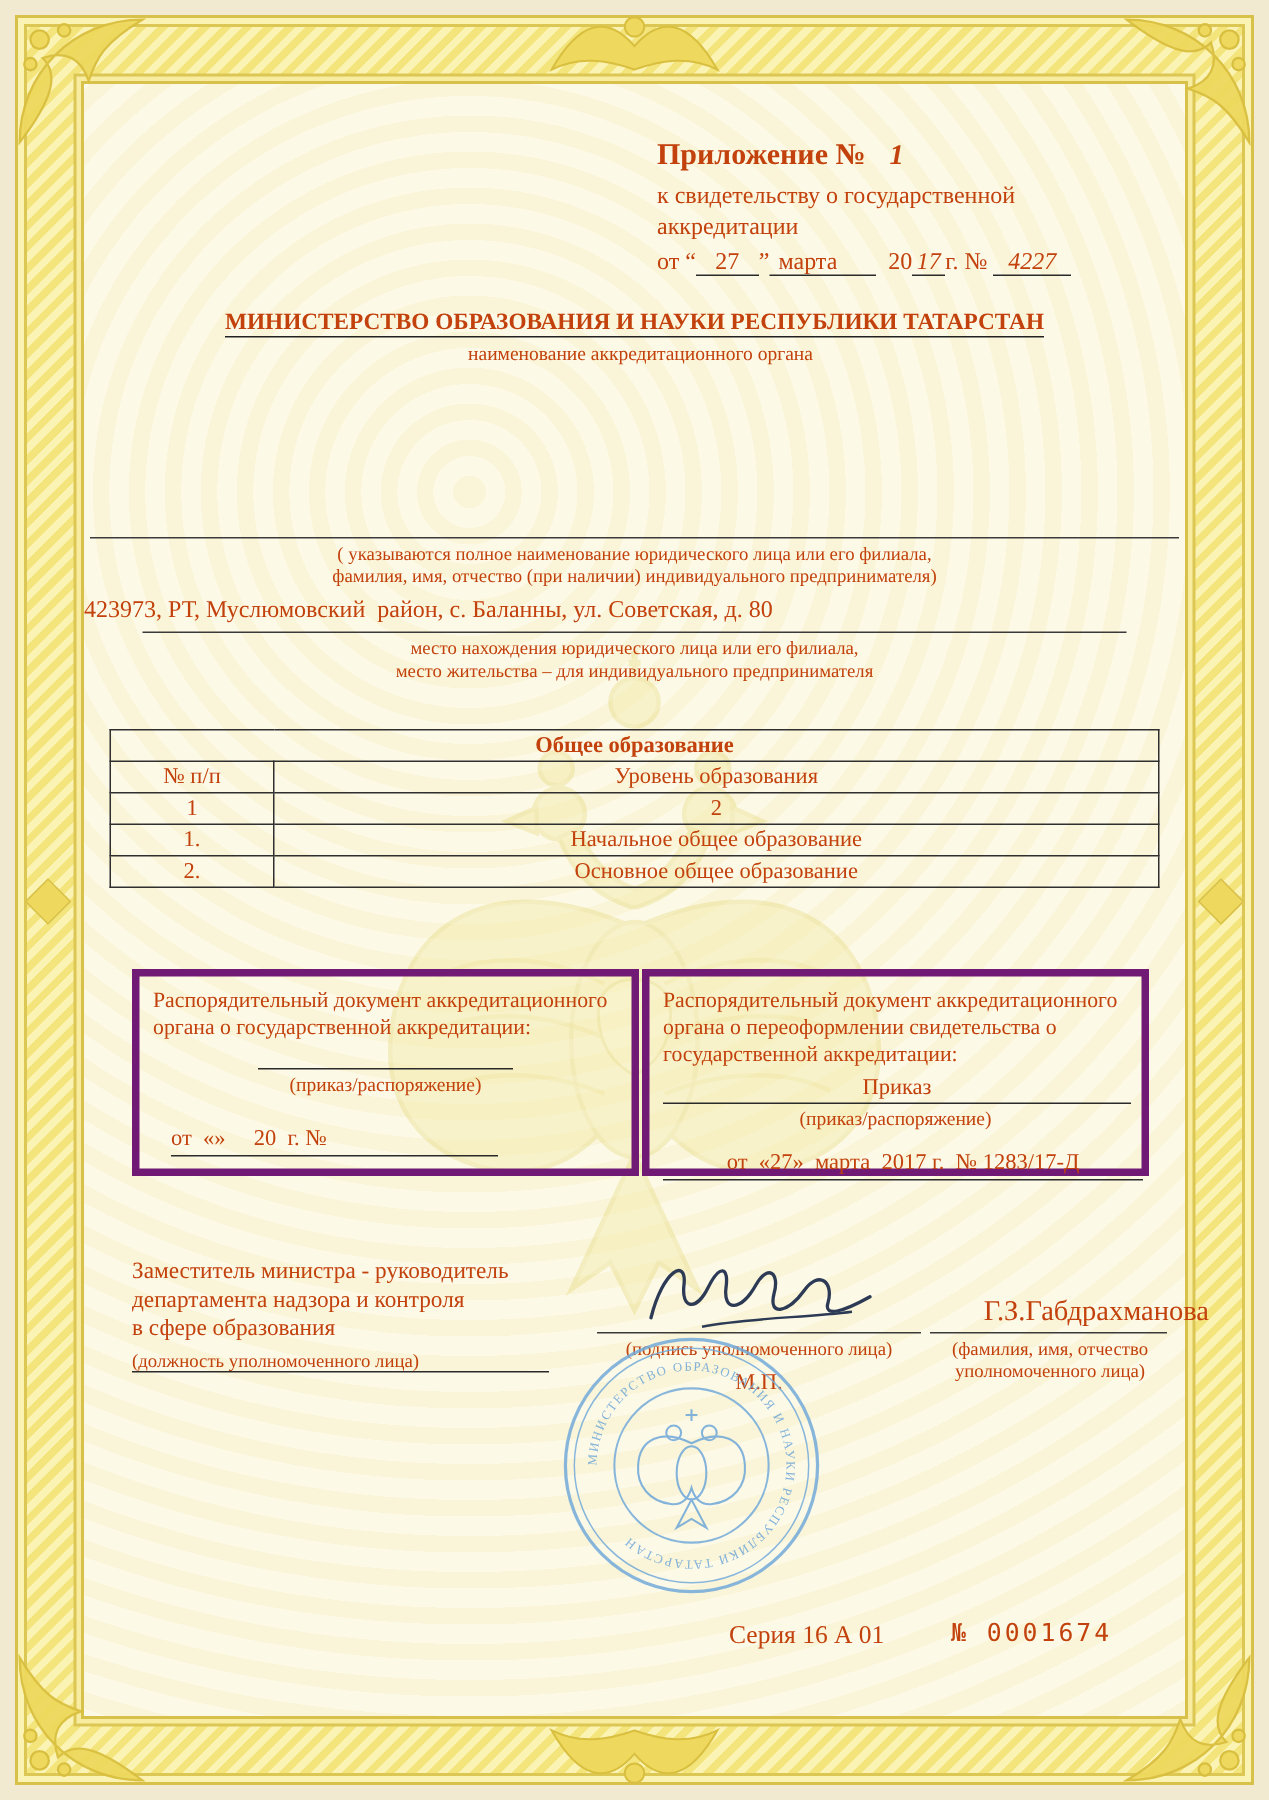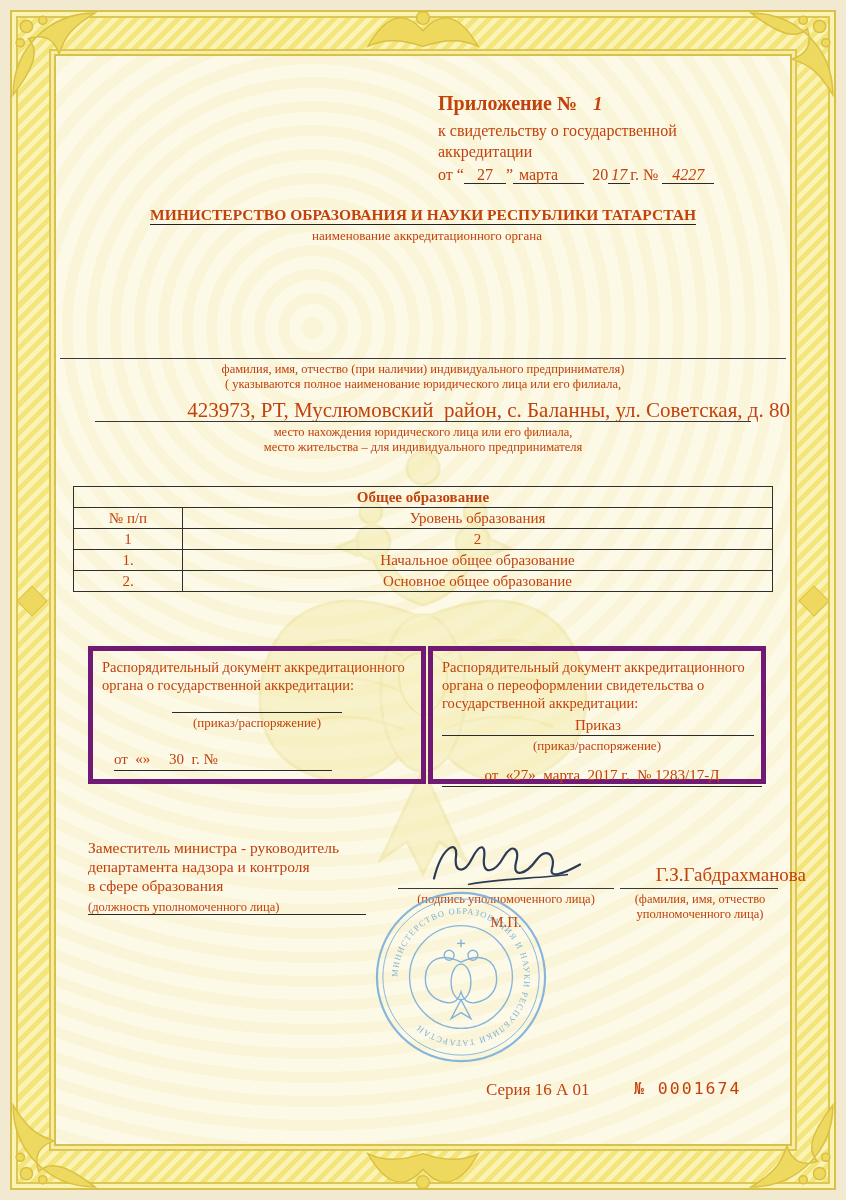--- a/index.html
+++ b/index.html
@@ -35,21 +35,21 @@
   .cert-sub{left:438px;top:120px;font-size:16px;line-height:21px;}
   .from-line{left:438px;top:166px;font-size:16px;}
   .ul-day{padding:0 13px;text-align:right;} .ul-month{padding:0 26px 0 6px;} .ul-year{padding:0 3px;} .ul-num{padding:0 10px;}
 
   .ministry{left:56px;top:206px;width:734px;font-size:15.5px;font-weight:bold;text-align:center;}
   .ministry span{border-bottom:1px solid #222;padding-bottom:1px;}
   .min-cap{left:60px;top:228px;width:734px;font-size:13px;text-align:center;}
 
   .org{left:53px;top:276px;width:740px;font-size:17px;line-height:27px;font-weight:bold;text-align:center;}
   .org-cap{left:56px;top:362px;width:734px;text-align:center;}
-  .addr{left:56px;top:398px;width:734px;font-size:21px;text-align:right;}
+  .addr{left:56px;top:398px;width:734px;font-size:16px;text-align:left;}
   .addr-cap{left:56px;top:425px;width:734px;text-align:center;}
 
   table.edu{position:absolute;left:73px;top:486px;width:700px;border-collapse:collapse;font-size:15px;background:transparent;}
   table.edu td{border:1px solid #2f2f2f;text-align:center;padding:1px 4px;height:18px;}
   td.c1{width:100px;}
 
   .order-box{position:absolute;top:646px;width:338px;height:138px;border:5px solid #701a75;
              box-sizing:border-box;padding:7px 9px;font-size:14.5px;line-height:18px;background:transparent;}
   .ob-left{left:88px;} .ob-right{left:428px;}
   .mini-line{width:170px;border-bottom:1px solid #2a2a2a;height:14px;margin:4px auto 0;}
@@ -167,22 +167,22 @@
     <span>от “</span><span class="ul ul-day">27</span><span>”</span><span class="ul ul-month">марта</span>&nbsp;&nbsp;<span>20</span><span class="ul ul-year hand">17</span><span>г. №</span>&nbsp;<span class="ul ul-num hand">4227</span>
   </div>
 
   <div class="abs ministry">
     <span>МИНИСТЕРСТВО ОБРАЗОВАНИЯ И НАУКИ РЕСПУБЛИКИ ТАТАРСТАН</span>
   </div>
   <div class="abs min-cap">наименование аккредитационного органа</div>
 
   <div class="rule" style="left:60px;top:358px;width:726px;"></div>
   <div class="abs org-cap small">
+    <div>( указываются полное наименование юридического лица или его филиала,</div>
     <div>фамилия, имя, отчество (при наличии) индивидуального предпринимателя)</div>
-    <div>( указываются полное наименование юридического лица или его филиала,</div>
   </div>
 
   <div class="abs addr pre">423973, РТ, Муслюмовский  район, с. Баланны, ул. Советская, д. 80</div>
   <div class="rule" style="left:95px;top:421px;width:656px;"></div>
   <div class="abs addr-cap small">
     <div>место нахождения юридического лица или его филиала,</div>
     <div>место жительства – для индивидуального предпринимателя</div>
   </div>
 
   <table class="edu">
@@ -207,21 +207,21 @@
       <td>Основное общее образование</td>
     </tr>
   </tbody>
     </table>
 
   <div class="order-box ob-left">
     <div>Распорядительный документ аккредитационного</div>
     <div>органа о государственной аккредитации:</div>
     <div class="mini-line"></div>
     <div class="cap">(приказ/распоряжение)</div>
-    <div class="dateline">от  «»     30  г. №</div>
+    <div class="dateline">от  «»     20  г. №</div>
   </div>
   <div class="order-box ob-right">
     <div>Распорядительный документ аккредитационного</div>
     <div>органа о переоформлении свидетельства о</div>
     <div>государственной аккредитации:</div>
     <div class="kind-wrap">Приказ</div>
     <div class="cap">(приказ/распоряжение)</div>
     <div class="dateline">от  «27»  марта  2017 г.  № 1283/17-Д</div>
   </div>
 

